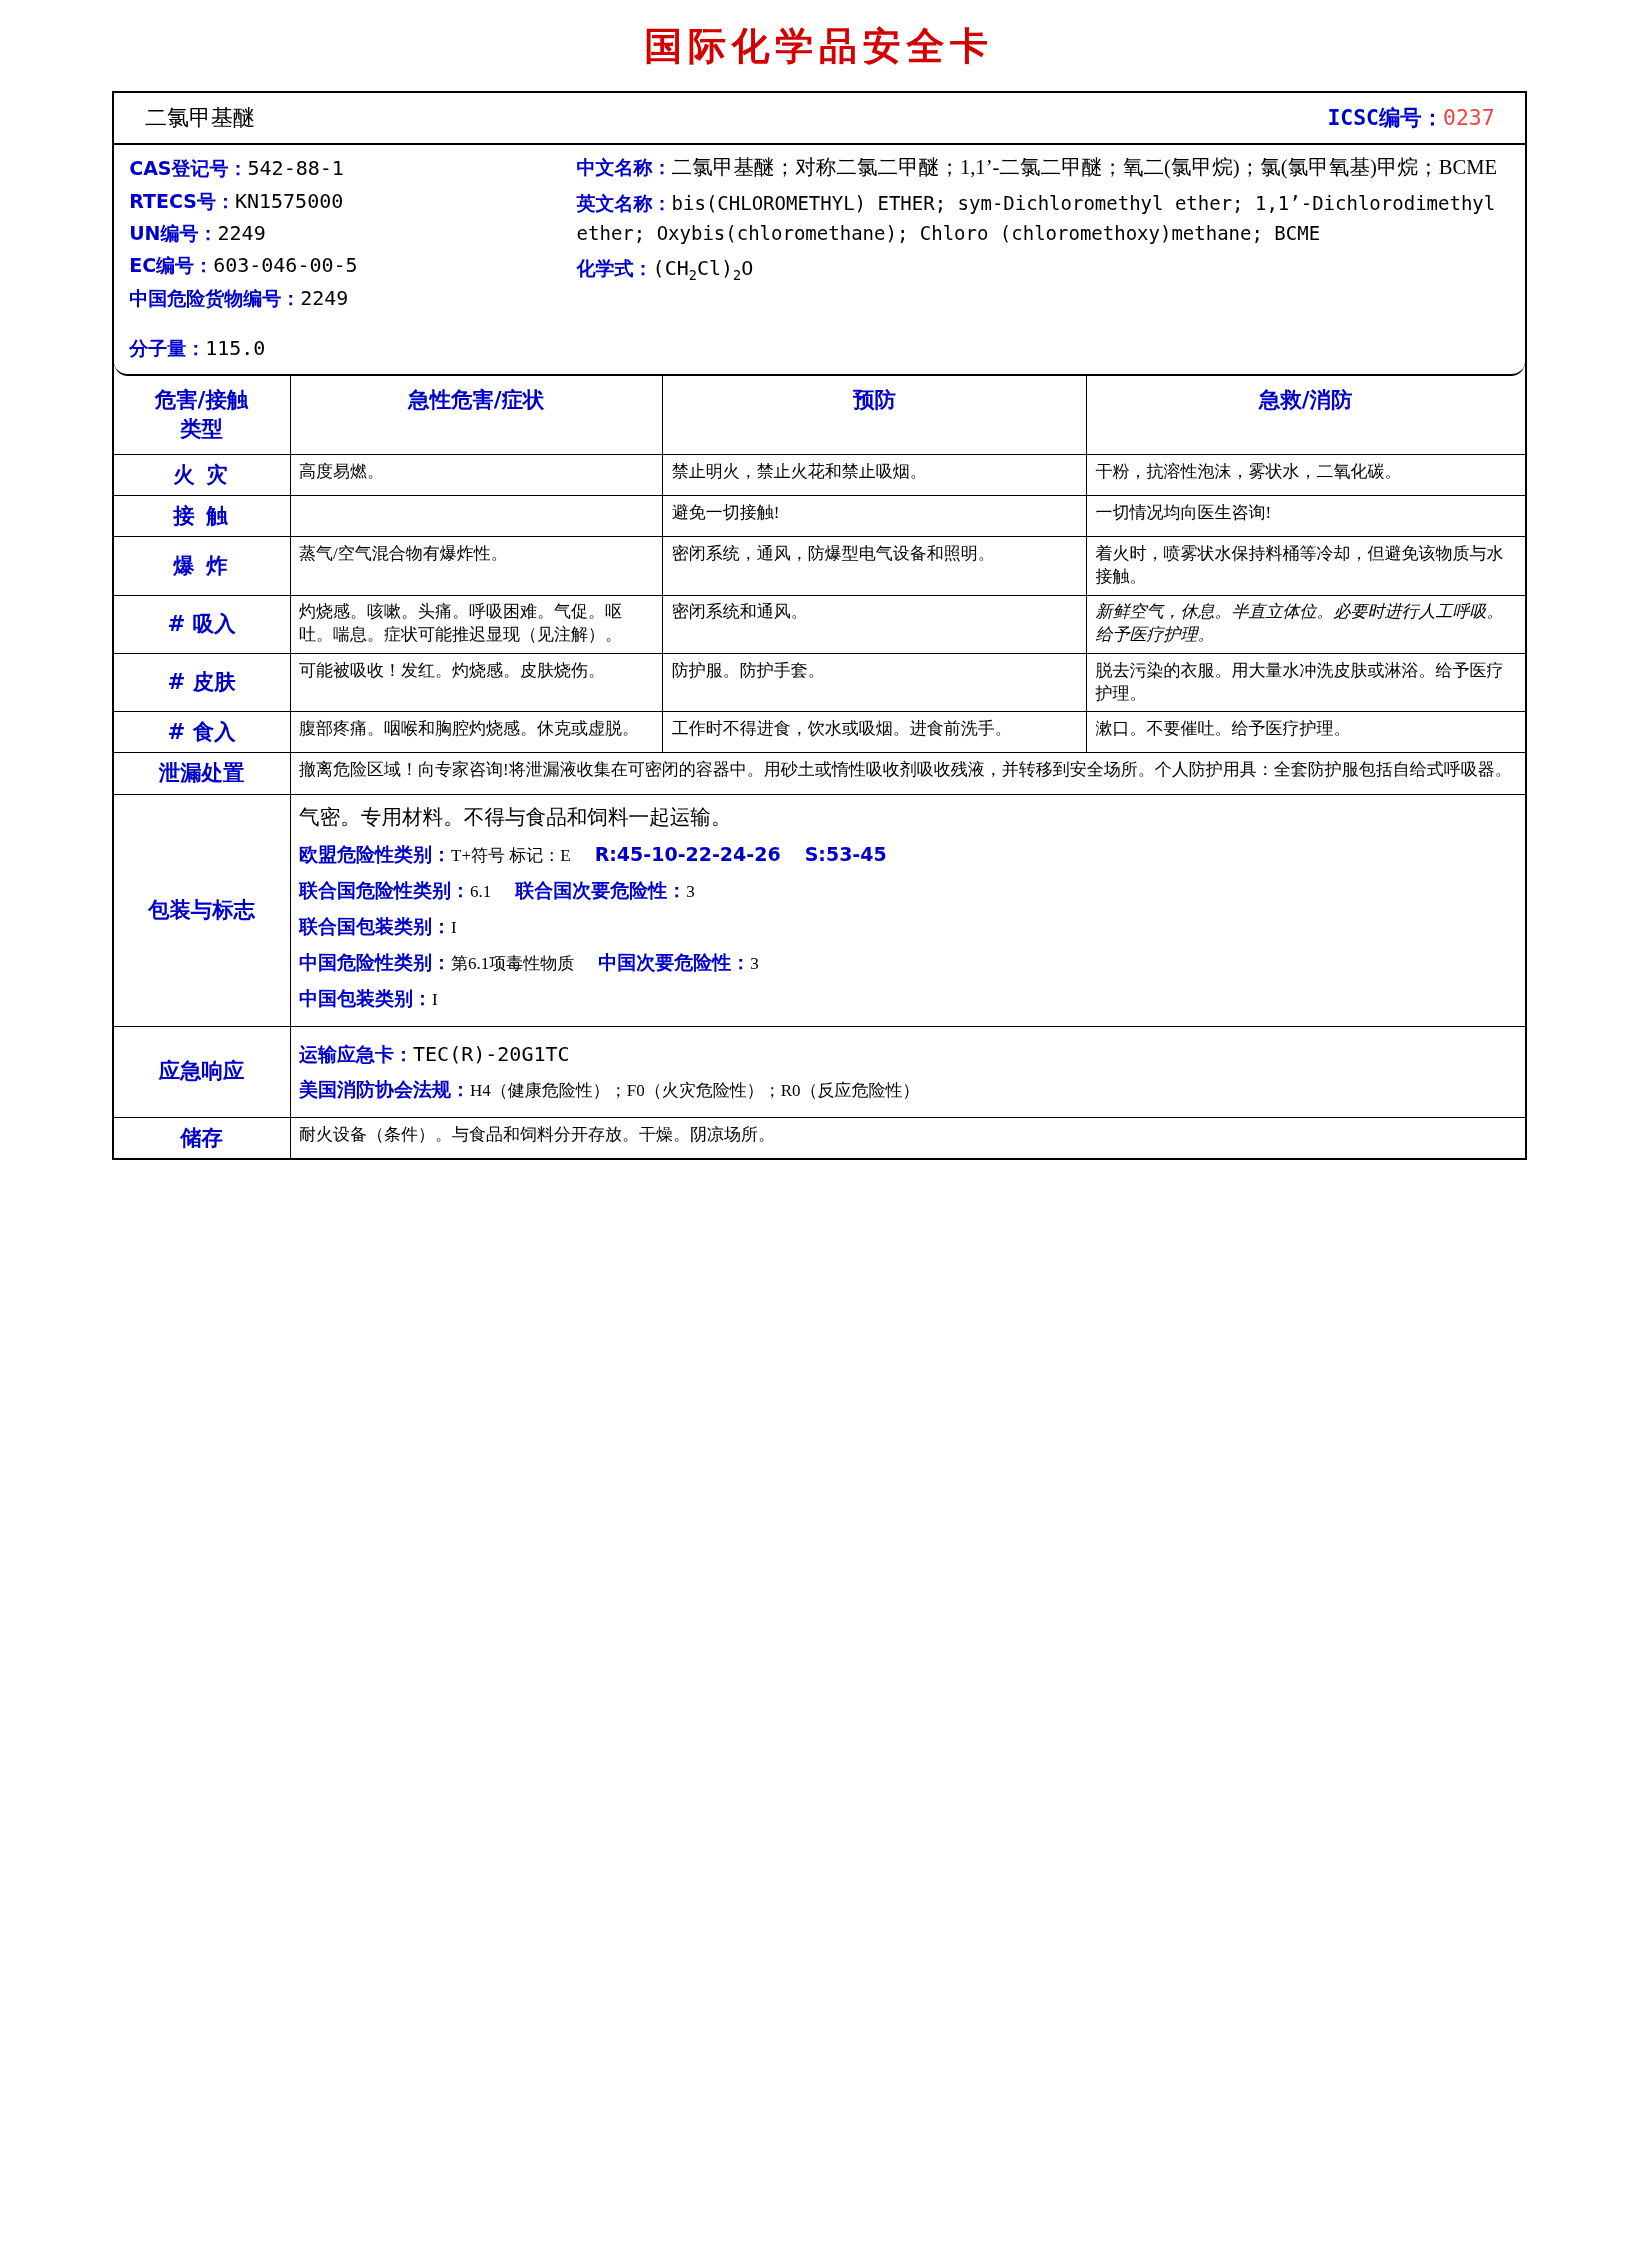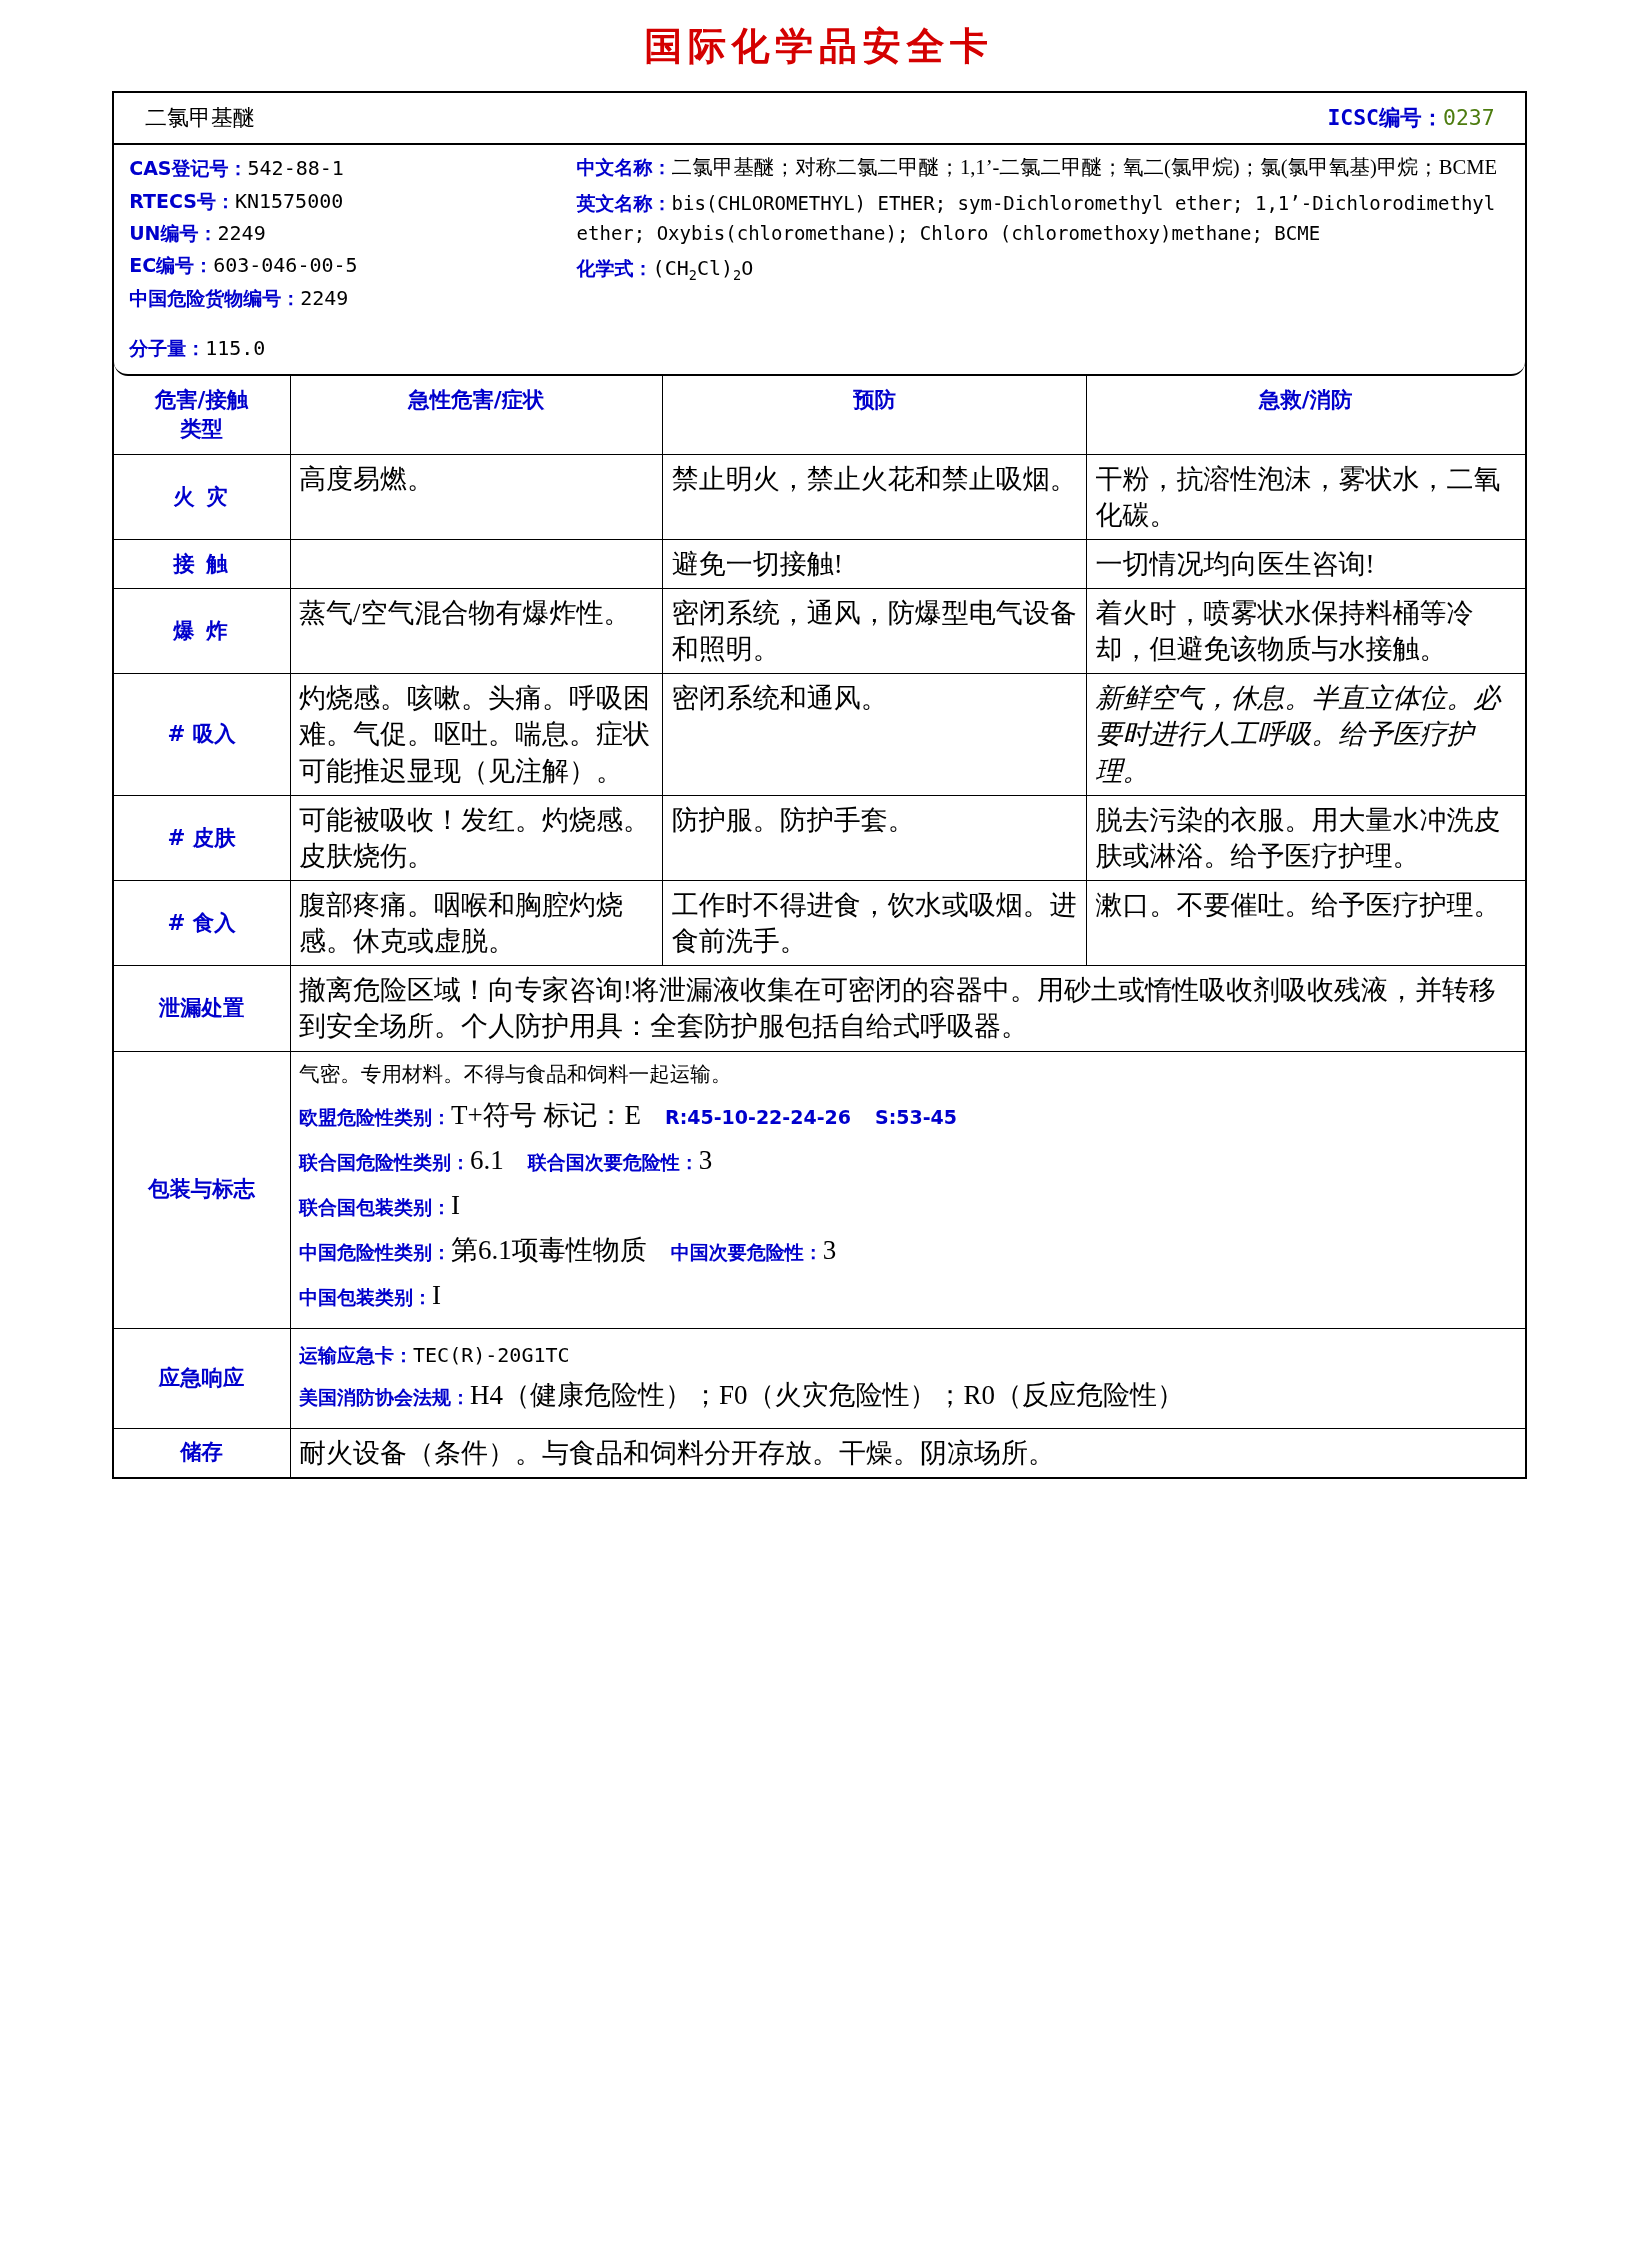--- a/index.html
+++ b/index.html
@@ -58,21 +58,21 @@
     font-family: "Liberation Serif", serif;
     padding-left: 15.7px;
   }
   .header-icsc {
     font-family: "DejaVu Sans Mono", monospace;
     font-size: 21.4px;
     white-space: nowrap;
     padding-right: 14.2px;
   }
   .header-icsc .lbl { color: #0000cc; font-weight: bold; }
-  .header-icsc .val { color: #4d7c0f; }
+  .header-icsc .val { color: #ef4444; }
 
   
   .ident {
     display: flex;
     border-bottom: 2.1px solid #000;
     border-radius: 14px;
   }
   .ident-left {
     width: 456px;
     box-sizing: border-box;
@@ -139,21 +139,21 @@
   .rowlabel {
     color: #0000cc;
     font-weight: bold;
     font-family: "DejaVu Sans", sans-serif;
     text-align: center;
     font-size: 21.4px;
     vertical-align: middle;
     letter-spacing: 2.1px;
   }
   .rowlabel.small { letter-spacing: 0px; }
-  .cell { font-family: "Liberation Serif", serif; font-size: 27px; }
+  .cell { font-family: "Liberation Serif", serif; font-size: 17px; }
   .blue { color: #0000cc; font-weight: bold; font-family: "DejaVu Sans", sans-serif; font-size: 19px; }
   .mono { font-family: "DejaVu Sans Mono", monospace; font-size: 20px; }
   .pack-line { margin: 7.1px 0; font-size: 20.6px; line-height: 1.4; }
   .pack-first { margin: 2.8px 0 8.5px 0; }
   .gap-l { display:inline-block; width: 24px; }
 </style>
 </head>
 <body>
 
 <div class="page">

